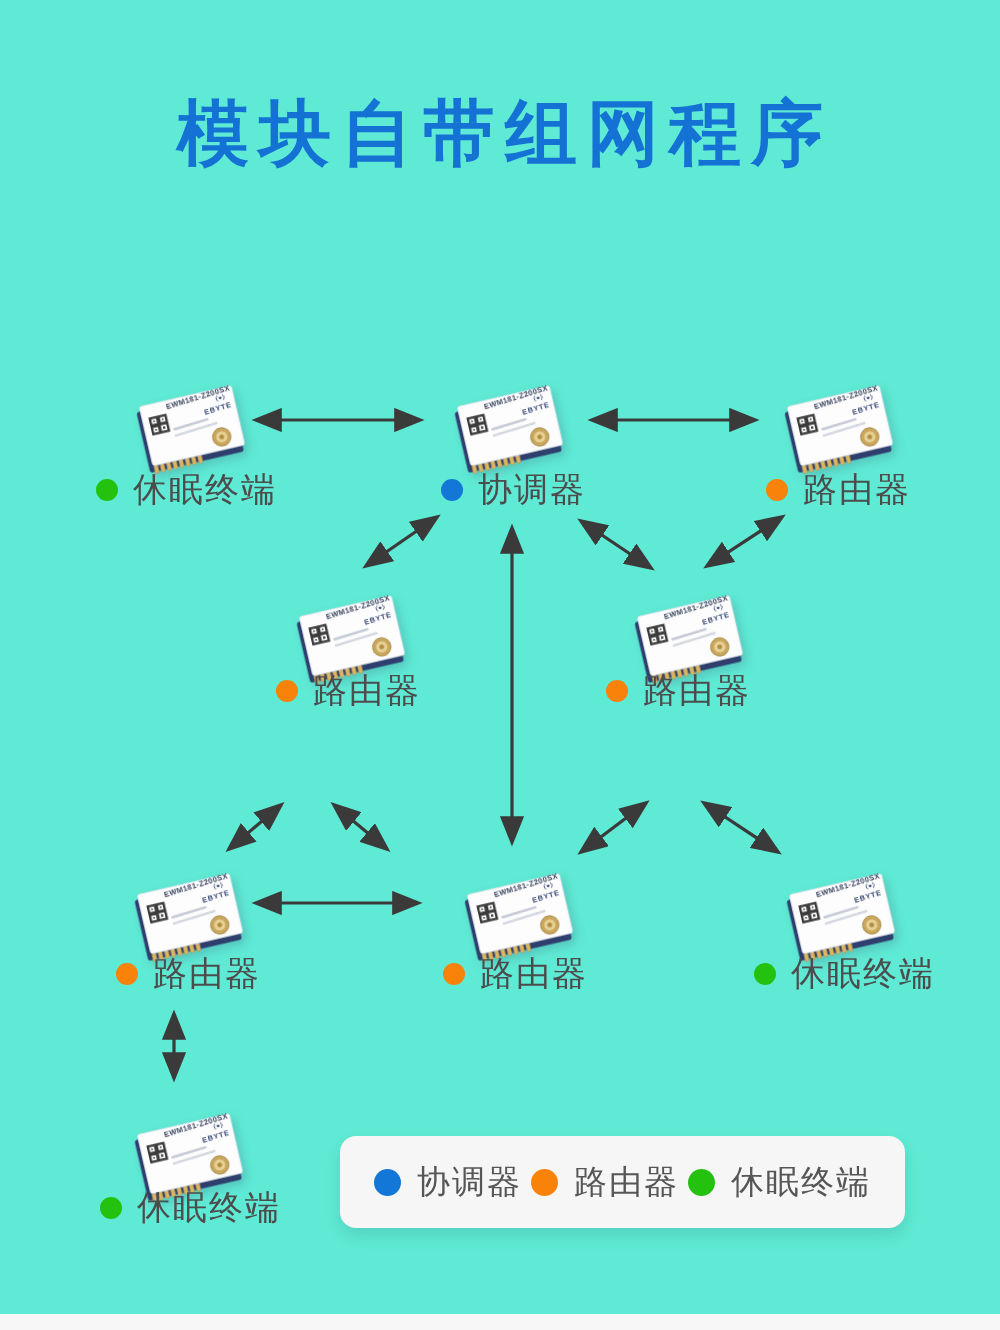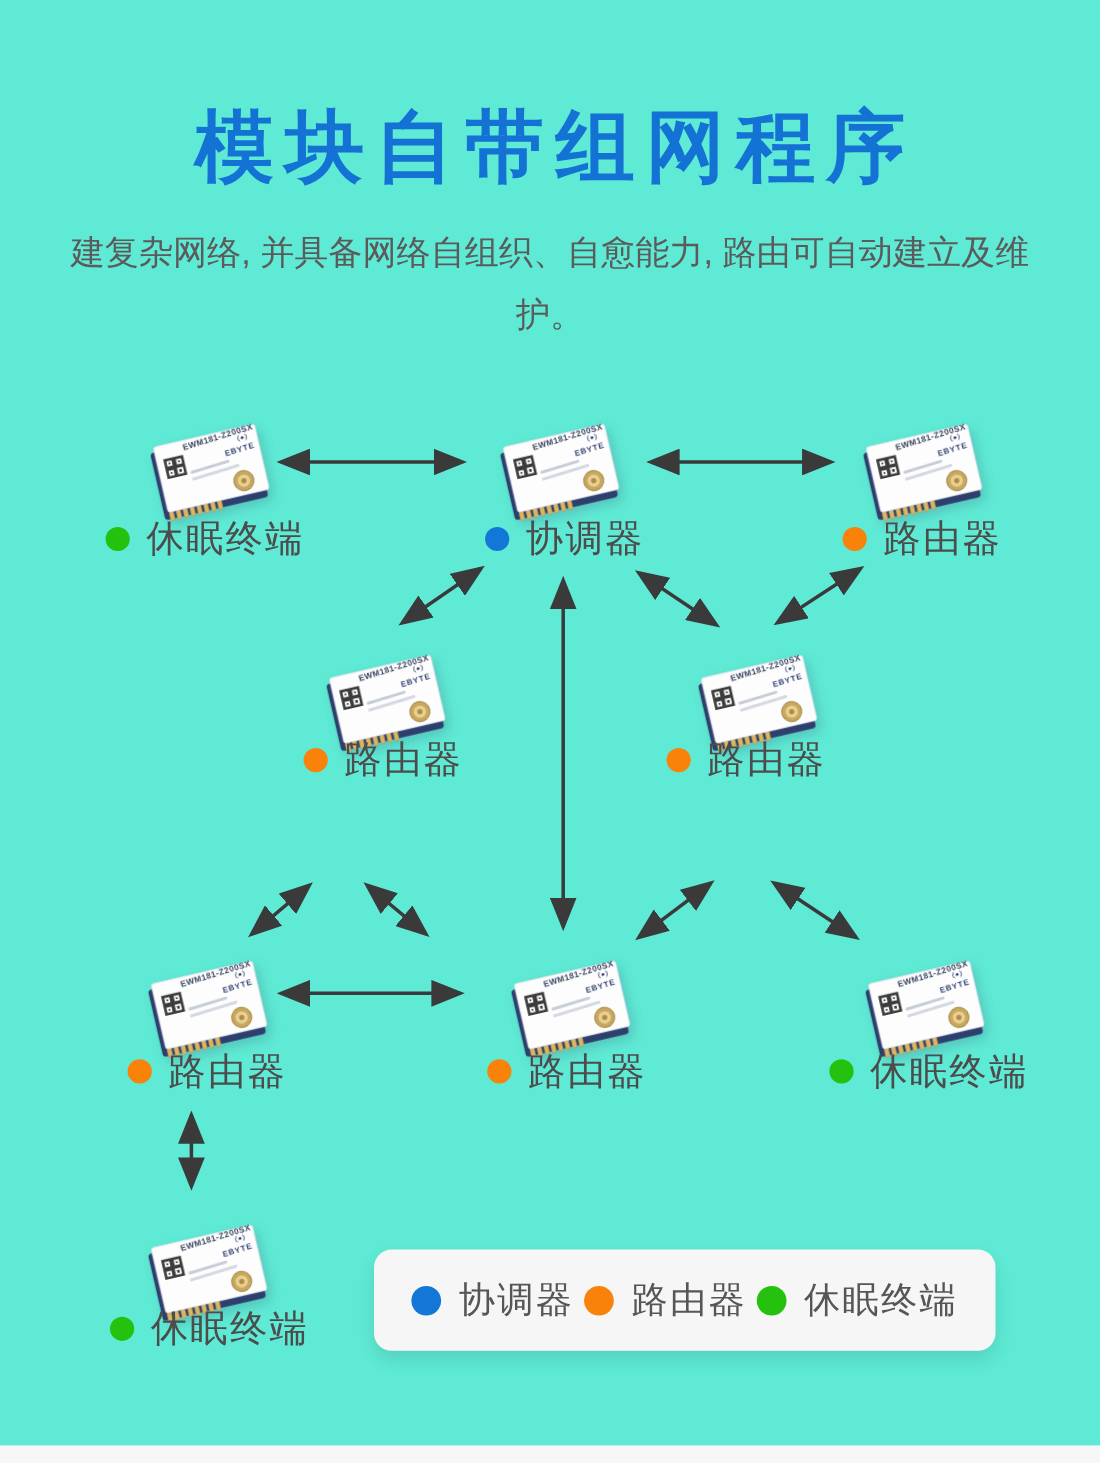--- a/index.html
+++ b/index.html
@@ -91,21 +91,20 @@
           <circle cx="99" cy="64" r="11.5" fill="#c9a75b" stroke="#9a7c39" stroke-width="1"></circle>
           <circle cx="99" cy="64" r="7" fill="#e7d096"></circle>
           <circle cx="99" cy="64" r="3" fill="#b08d3e"></circle>
         </g>
       </symbol>
     </defs>
   </svg>
 
   <div class="page-title">模块自带组网程序</div>
   <div class="page-desc">
-    <div>建复杂网络, 并具备网络自组织、自愈能力, 路由可自动建立及维护。</div>
   </div>
 
   <svg class="arrows" viewBox="0 0 1000 1330">
     <defs>
       <marker id="ah" viewBox="0 0 10 8" refX="8.5" refY="4" markerWidth="9.5" markerHeight="7.6" orient="auto-start-reverse">
         <path d="M0,0 L10,4 L0,8 z" fill="#3a3a3a"></path>
       </marker>
     </defs>
     <g stroke="#3a3a3a" stroke-width="3.2">
       <line x1="256" y1="420" x2="420" y2="420" marker-start="url(#ah)" marker-end="url(#ah)"></line>

